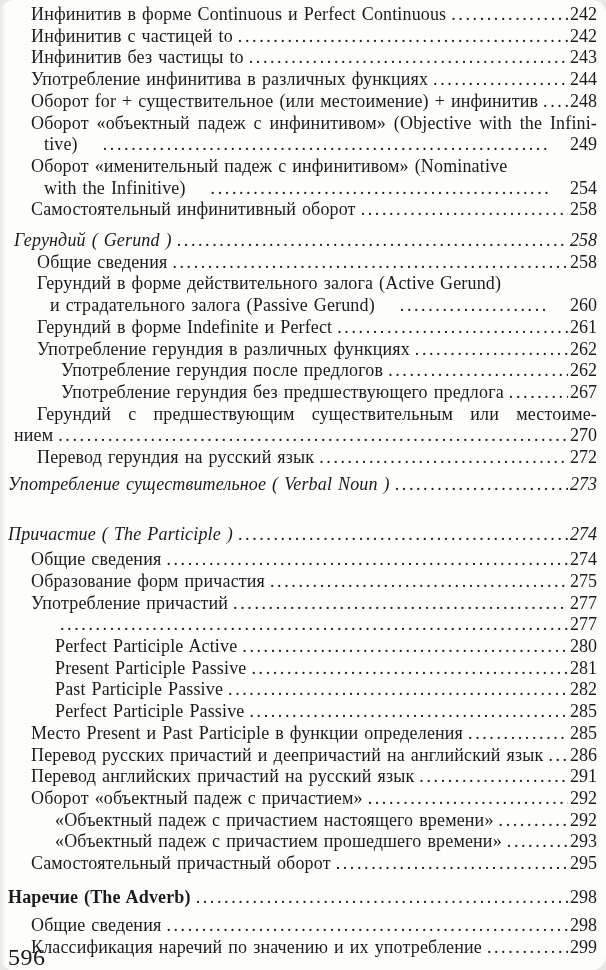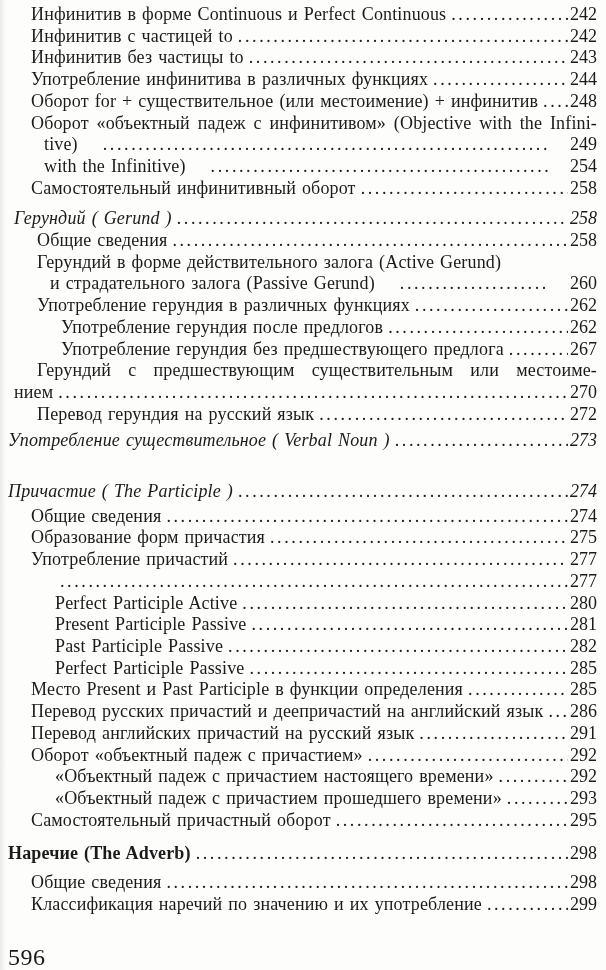--- a/index.html
+++ b/index.html
@@ -5,20 +5,21 @@
   html,body{margin:0;padding:0;background:#e8e8e6;}
   .page{
     position:relative;
     width:606px;height:970px;
     margin:0 auto;
     background:#fdfdfb;
     font-family:"Liberation Serif","DejaVu Serif",serif;
     font-size:18px;
     color:#1b1b1b;
     overflow:hidden;
+    border-radius:14px;
   }
   
   .page::before{
     content:"";
     position:absolute;left:0;top:0;bottom:0;width:6px;
     background:linear-gradient(90deg,rgba(60,60,55,0.10),rgba(60,60,55,0));
     pointer-events:none;
   }
   #toc{position:absolute;left:8px;right:9px;top:4px;}
   .toc-section{margin:0;}
@@ -105,20 +106,23 @@
           <span class="pg">248</span>
         </div>
         <div class="row i1 just">
           <span class="t">Оборот «объектный падеж с инфинитивом» (Objective with the Infini-</span>
         </div>
         <div class="row i1c">
           <span class="t">tive)</span>
           <span class="leader"></span>
           <span class="pg">249</span>
         </div>
+        <div class="row i1">
+          <span class="t">Оборот «именительный падеж с инфинитивом» (Nominative</span>
+        </div>
         <div class="row i1c">
           <span class="t">with the Infinitive)</span>
           <span class="leader"></span>
           <span class="pg">254</span>
         </div>
         <div class="row i1">
           <span class="t">Самостоятельный инфинитивный оборот</span>
           <span class="leader"></span>
           <span class="pg">258</span>
         </div>
@@ -134,20 +138,25 @@
           <span class="leader"></span>
           <span class="pg">258</span>
         </div>
         <div class="row i1">
           <span class="t">Герундий в форме действительного залога (Active Gerund)</span>
         </div>
         <div class="row i1c">
           <span class="t">и страдательного залога (Passive Gerund)</span>
           <span class="leader"></span>
           <span class="pg">260</span>
+        </div>
+        <div class="row i1">
+          <span class="t">Герундий в форме Indefinite и Perfect</span>
+          <span class="leader"></span>
+          <span class="pg">261</span>
         </div>
         <div class="row i1">
           <span class="t">Употребление герундия в различных функциях</span>
           <span class="leader"></span>
           <span class="pg">262</span>
         </div>
         <div class="row i2">
           <span class="t">Употребление герундия после предлогов</span>
           <span class="leader"></span>
           <span class="pg">262</span>

